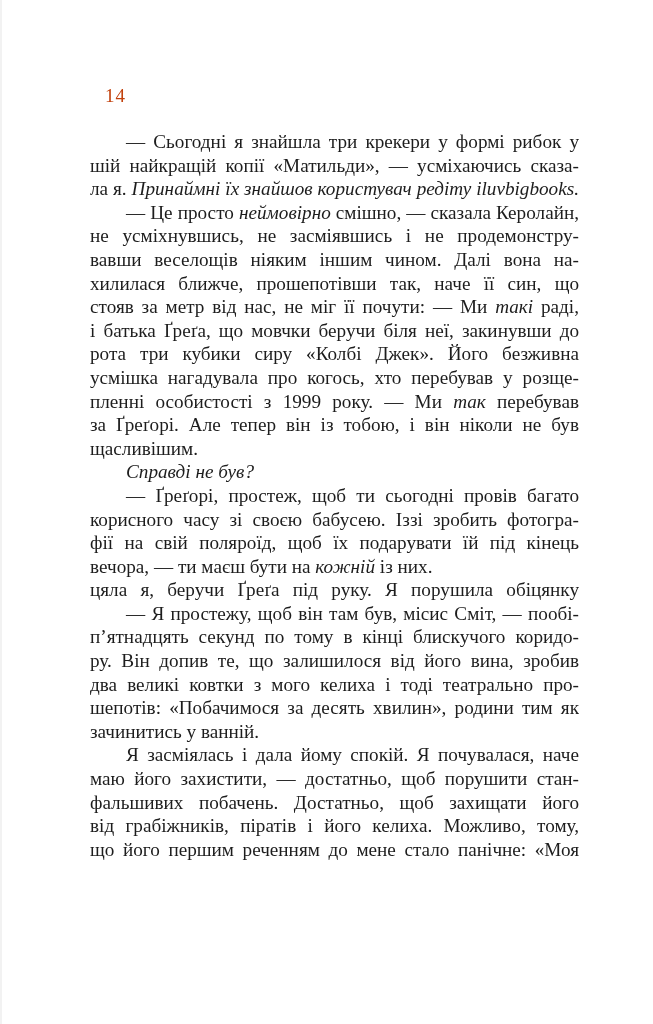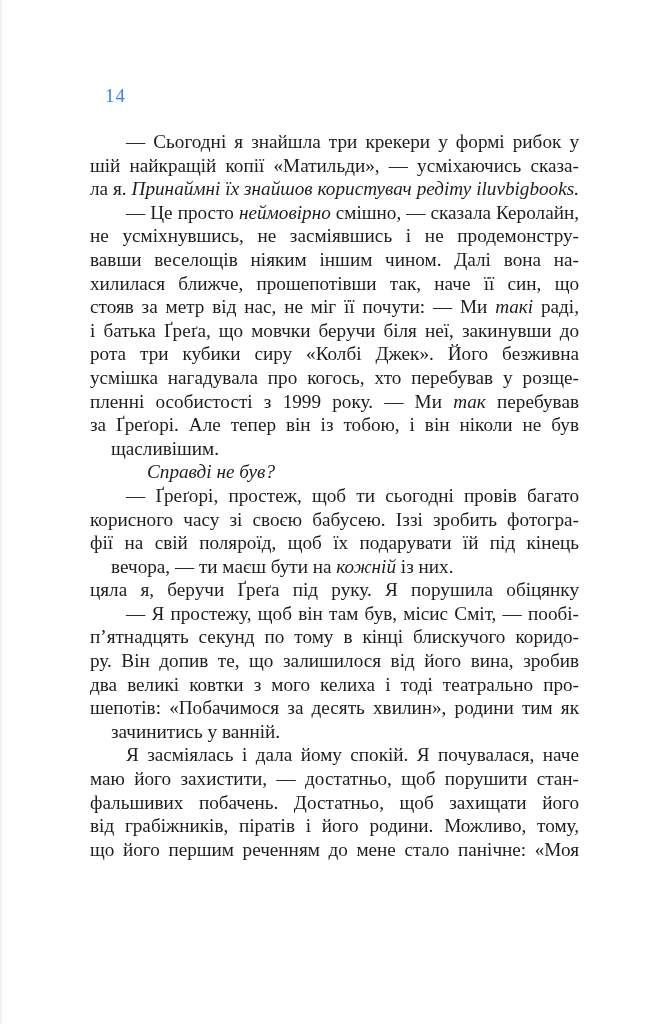--- a/index.html
+++ b/index.html
@@ -21,38 +21,38 @@
     left: 0; top: 0; bottom: 0;
     width: 2px;
     background: #f2f2f2;
   }
   .page-number {
     position: absolute;
     left: 105px;
     top: 85px;
     font-size: 19px;
     letter-spacing: 1px;
-    color: #3b82f6;
+    color: #c2410c;
   }
   .text-block {
     position: absolute;
     left: 90px;
     top: 130px;
     width: 489px;
     font-size: 19.2px;
     line-height: 23.6px;
     color: #1d1d1d;
   }
   .line {
     height: 23.6px;
     overflow: hidden;
     text-align: justify;
     text-align-last: justify;
   }
-  .line.flush { text-align-last: left; margin-left: 21px; }
+  .line.flush { text-align-last: left; }
   .line.indent { text-indent: 36px; }
   .it { font-style: italic; }
 </style>
 </head>
 <body>
 
 <div class="page">
   <div class="page-edge"></div>
   <div class="page-number">14</div>
   <div class="text-block">
@@ -78,16 +78,16 @@
       <div class="line"><span>цяла я, беручи Ґреґа під руку. Я порушила обіцянку</span></div>
       <div class="line indent"><span>— Я простежу, щоб він там був, місис Сміт, — пообі-</span></div>
       <div class="line"><span>п’ятнадцять секунд по тому в кінці блискучого коридо-</span></div>
       <div class="line"><span>ру. Він допив те, що залишилося від його вина, зробив</span></div>
       <div class="line"><span>два великі ковтки з мого келиха і тоді театрально про-</span></div>
       <div class="line"><span>шепотів: «Побачимося за десять хвилин», родини тим як</span></div>
       <div class="line flush"><span>зачинитись у ванній.</span></div>
       <div class="line indent"><span>Я засміялась і дала йому спокій. Я почувалася, наче</span></div>
       <div class="line"><span>маю його захистити, — достатньо, щоб порушити стан-</span></div>
       <div class="line"><span>фальшивих побачень. Достатньо, щоб захищати його</span></div>
-      <div class="line"><span>від грабіжників, піратів і його родини. Можливо, тому,</span></div>
+      <div class="line"><span>від грабіжників, піратів і його келиха. Можливо, тому,</span></div>
       <div class="line"><span>що його першим реченням до мене стало панічне: «Моя</span></div>
     </div>
 </div>
 
 </body></html>

